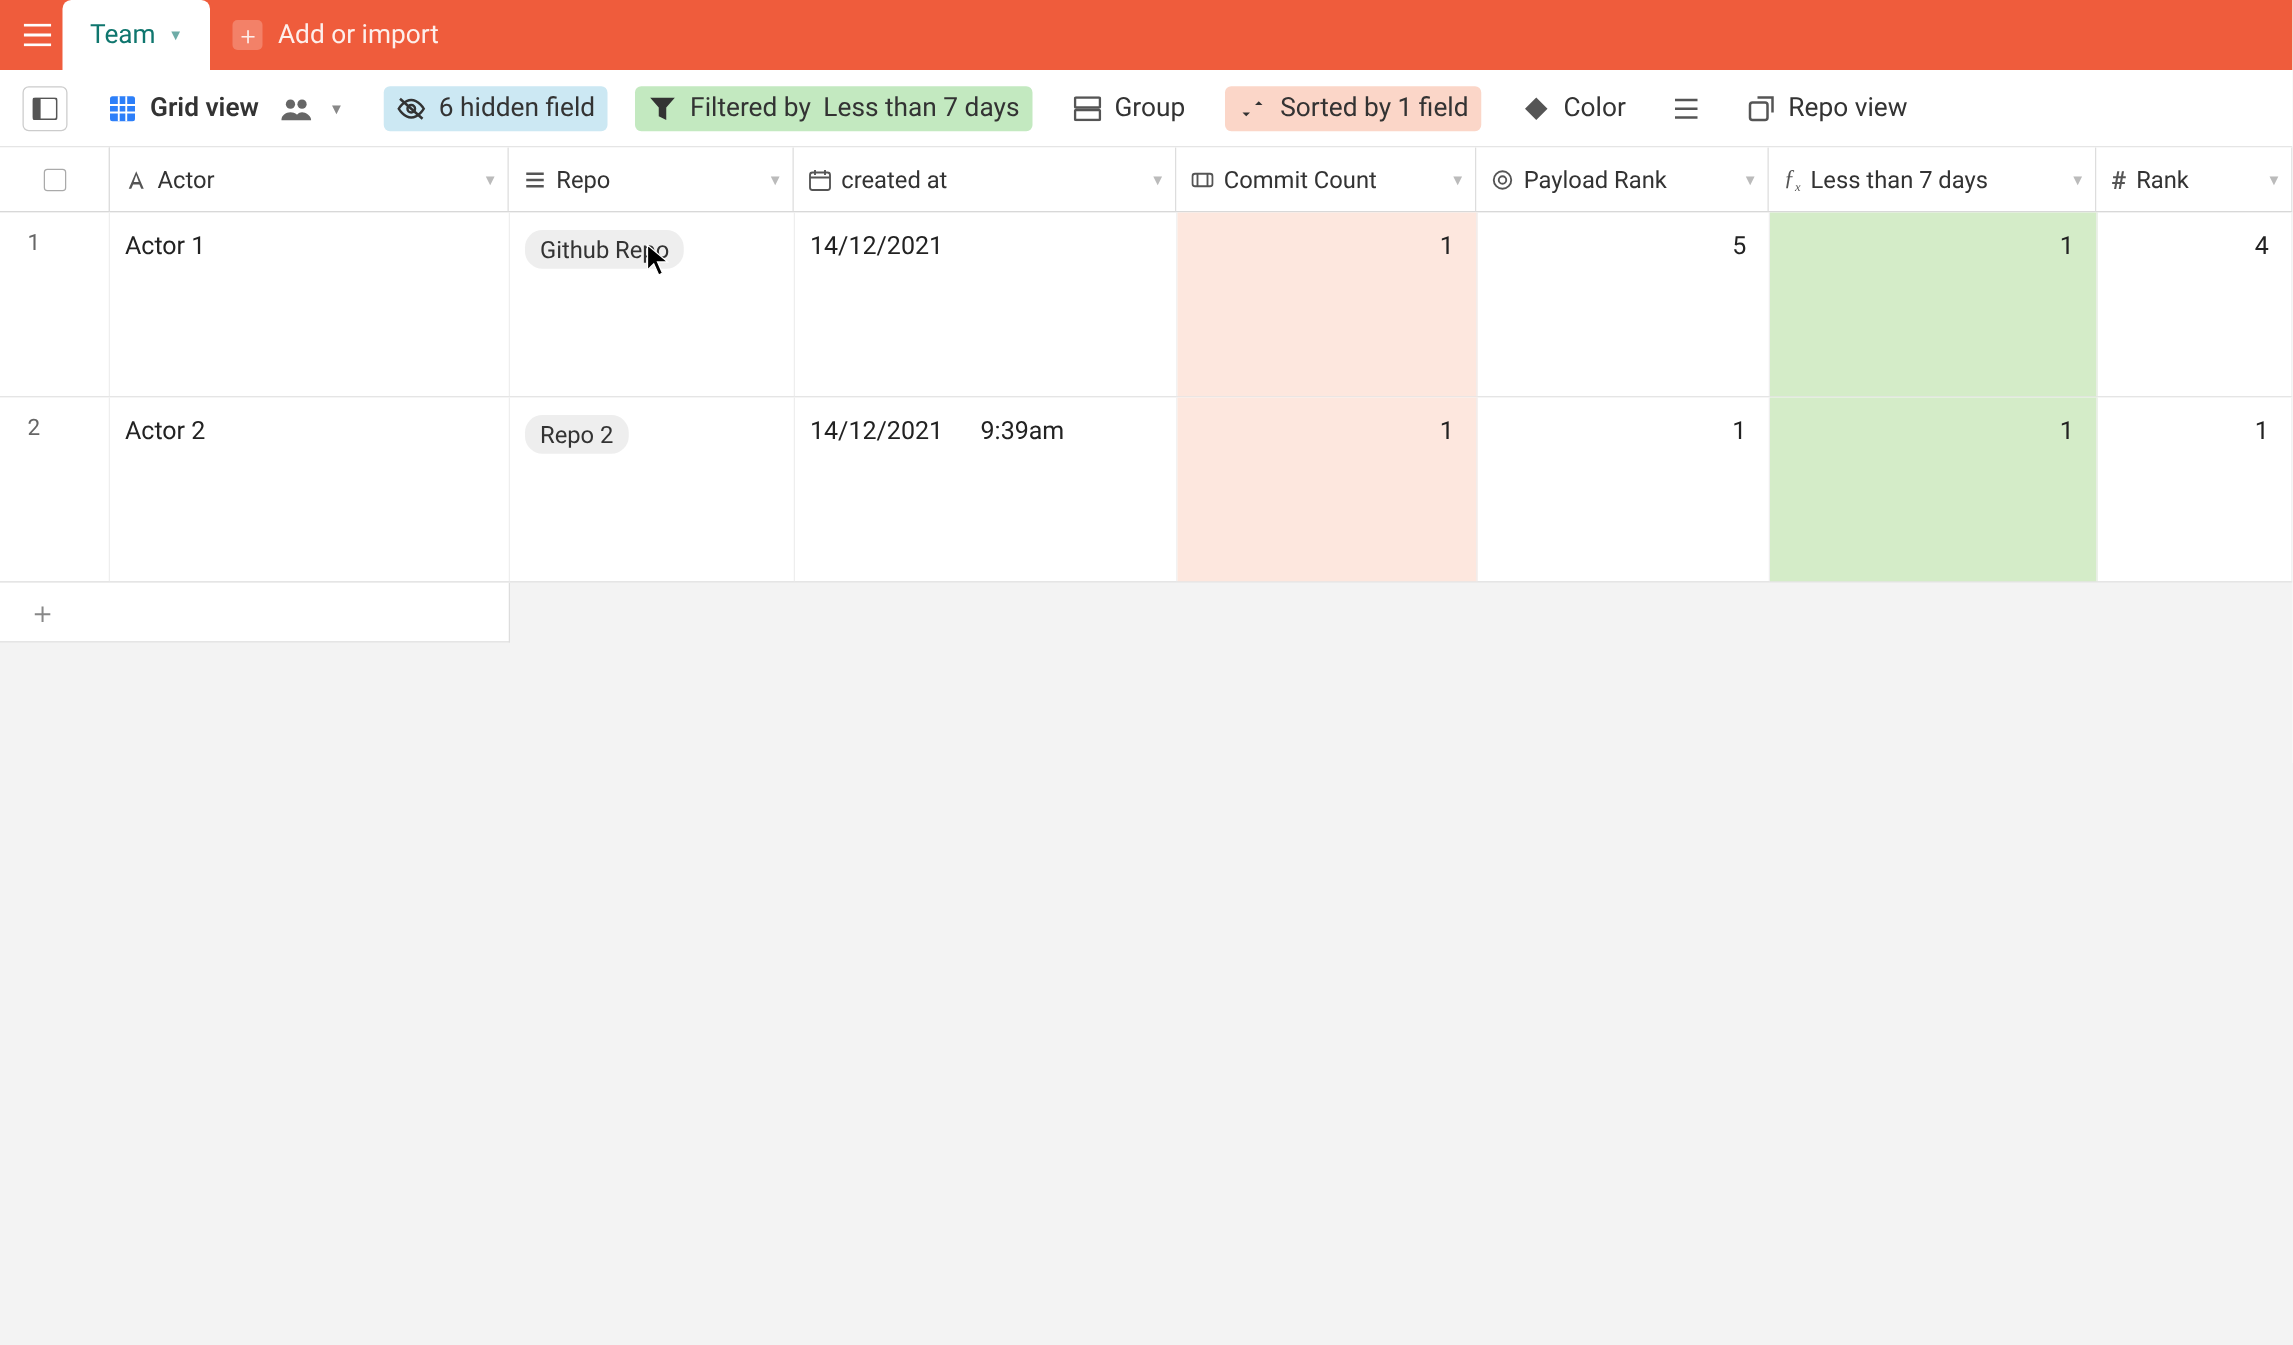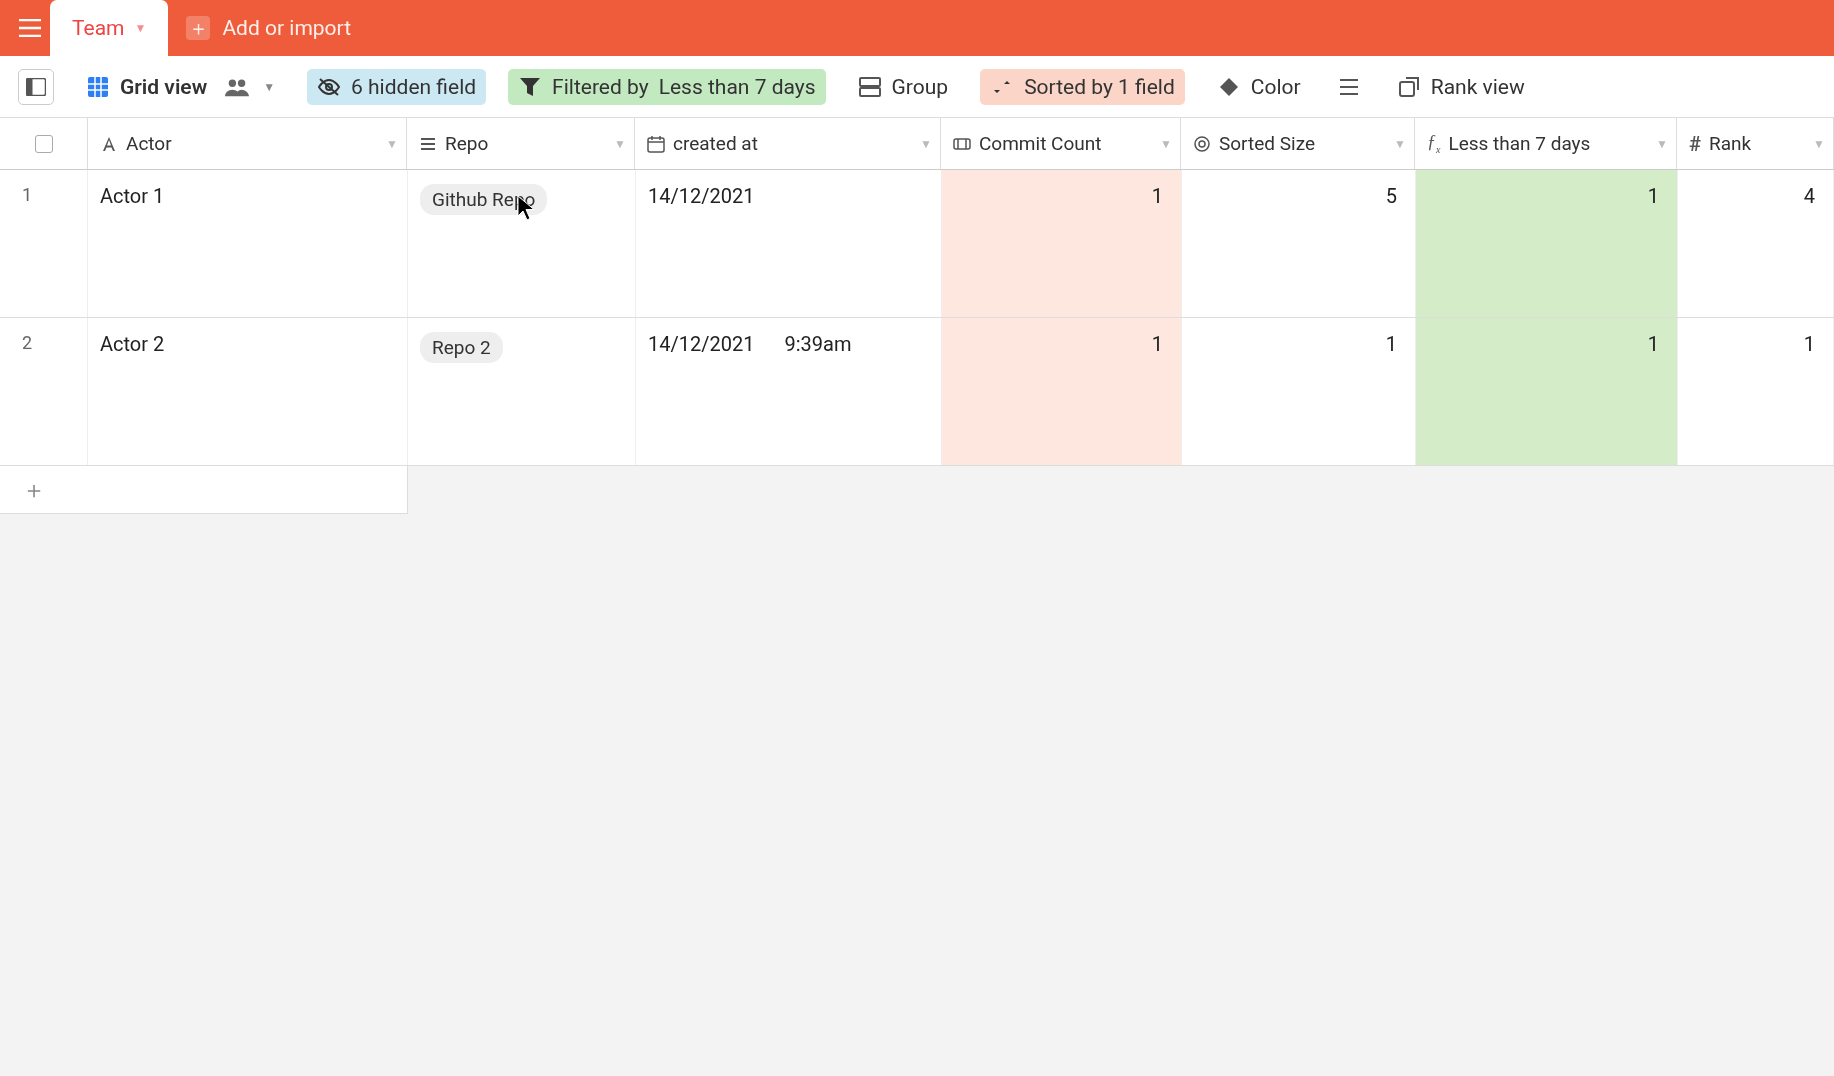--- a/index.html
+++ b/index.html
@@ -17,21 +17,21 @@
   .hamburger {
     width: 40px; height: 40px; display: flex; align-items: center; justify-content: center;
     color: #fff; font-size: 26px; cursor: pointer;
   }
   .tab {
     height: 56px; display: flex; align-items: center; padding: 0 22px;
     font-size: 21px; font-weight: 400; color: #fff; cursor: pointer;
     position: relative;
   }
   .tab.active {
-    background: #fff; color: #ef4444; border-top-left-radius: 7px; border-top-right-radius: 7px;
+    background: #fff; color: #0f766e; border-top-left-radius: 7px; border-top-right-radius: 7px;
     margin-top: 0px; height: 56px; justify-content: center;
   }
   .tab .caret { margin-left: 10px; font-size: 12px; opacity: 0.6; }
   .add-import { display: flex; align-items: center; color: #fff; font-size: 21px; opacity: 0.9; margin-left: 18px; cursor: pointer; }
   .add-import .plus { width: 24px; height: 24px; background: rgba(255,255,255,0.25); border-radius: 4px; display:flex; align-items:center; justify-content:center; margin-right: 12px; font-size: 20px; line-height:1; }
   
   
   .toolbar {
     height: 62px; background: #fff; border-bottom: 1px solid #ddd;
     display: flex; align-items: center; padding: 0 18px; gap: 22px;
@@ -176,21 +176,21 @@
         </svg>
     </span>
   </div>
   <div class="tool-item">
     <span class="ico">
       <svg width="22" height="22" viewBox="0 0 22 22" fill="none" stroke="#555" stroke-width="2">
           <rect x="2" y="6" width="14" height="14" rx="2"></rect>
           <path d="M8 2h12v12"></path>
         </svg>
     </span>
-    <span>Rank view</span>
+    <span>Repo view</span>
   </div>
 </div>
 
 <div class="grid">
 
   <div class="header-row">
     <div class="col col-check">
       <div class="chk"></div>
     </div>
     <div class="col col-actor" style="margin-left:-1px;border-left:1px solid #ddd;">
@@ -231,21 +231,21 @@
       <span>Commit Count</span>
       <span class="dd">▼</span>
     </div>
     <div class="col col-payload">
       <span class="ico">
         <svg width="18" height="18" viewBox="0 0 18 18" fill="none" stroke="#555" stroke-width="1.5">
             <circle cx="9" cy="9" r="7"></circle>
             <circle cx="9" cy="9" r="3"></circle>
           </svg>
       </span>
-      <span>Sorted Size</span>
+      <span>Payload Rank</span>
       <span class="dd">▼</span>
     </div>
     <div class="col col-less7">
       <span class="ico" style="font-style:italic;font-family:serif;font-size:18px;">ƒ<sub style="font-size:10px">x</sub></span>
       <span>Less than 7 days</span>
       <span class="dd">▼</span>
     </div>
     <div class="col col-rank">
       <span class="ico" style="font-size:20px;font-weight:600;">#</span>
       <span>Rank</span>

